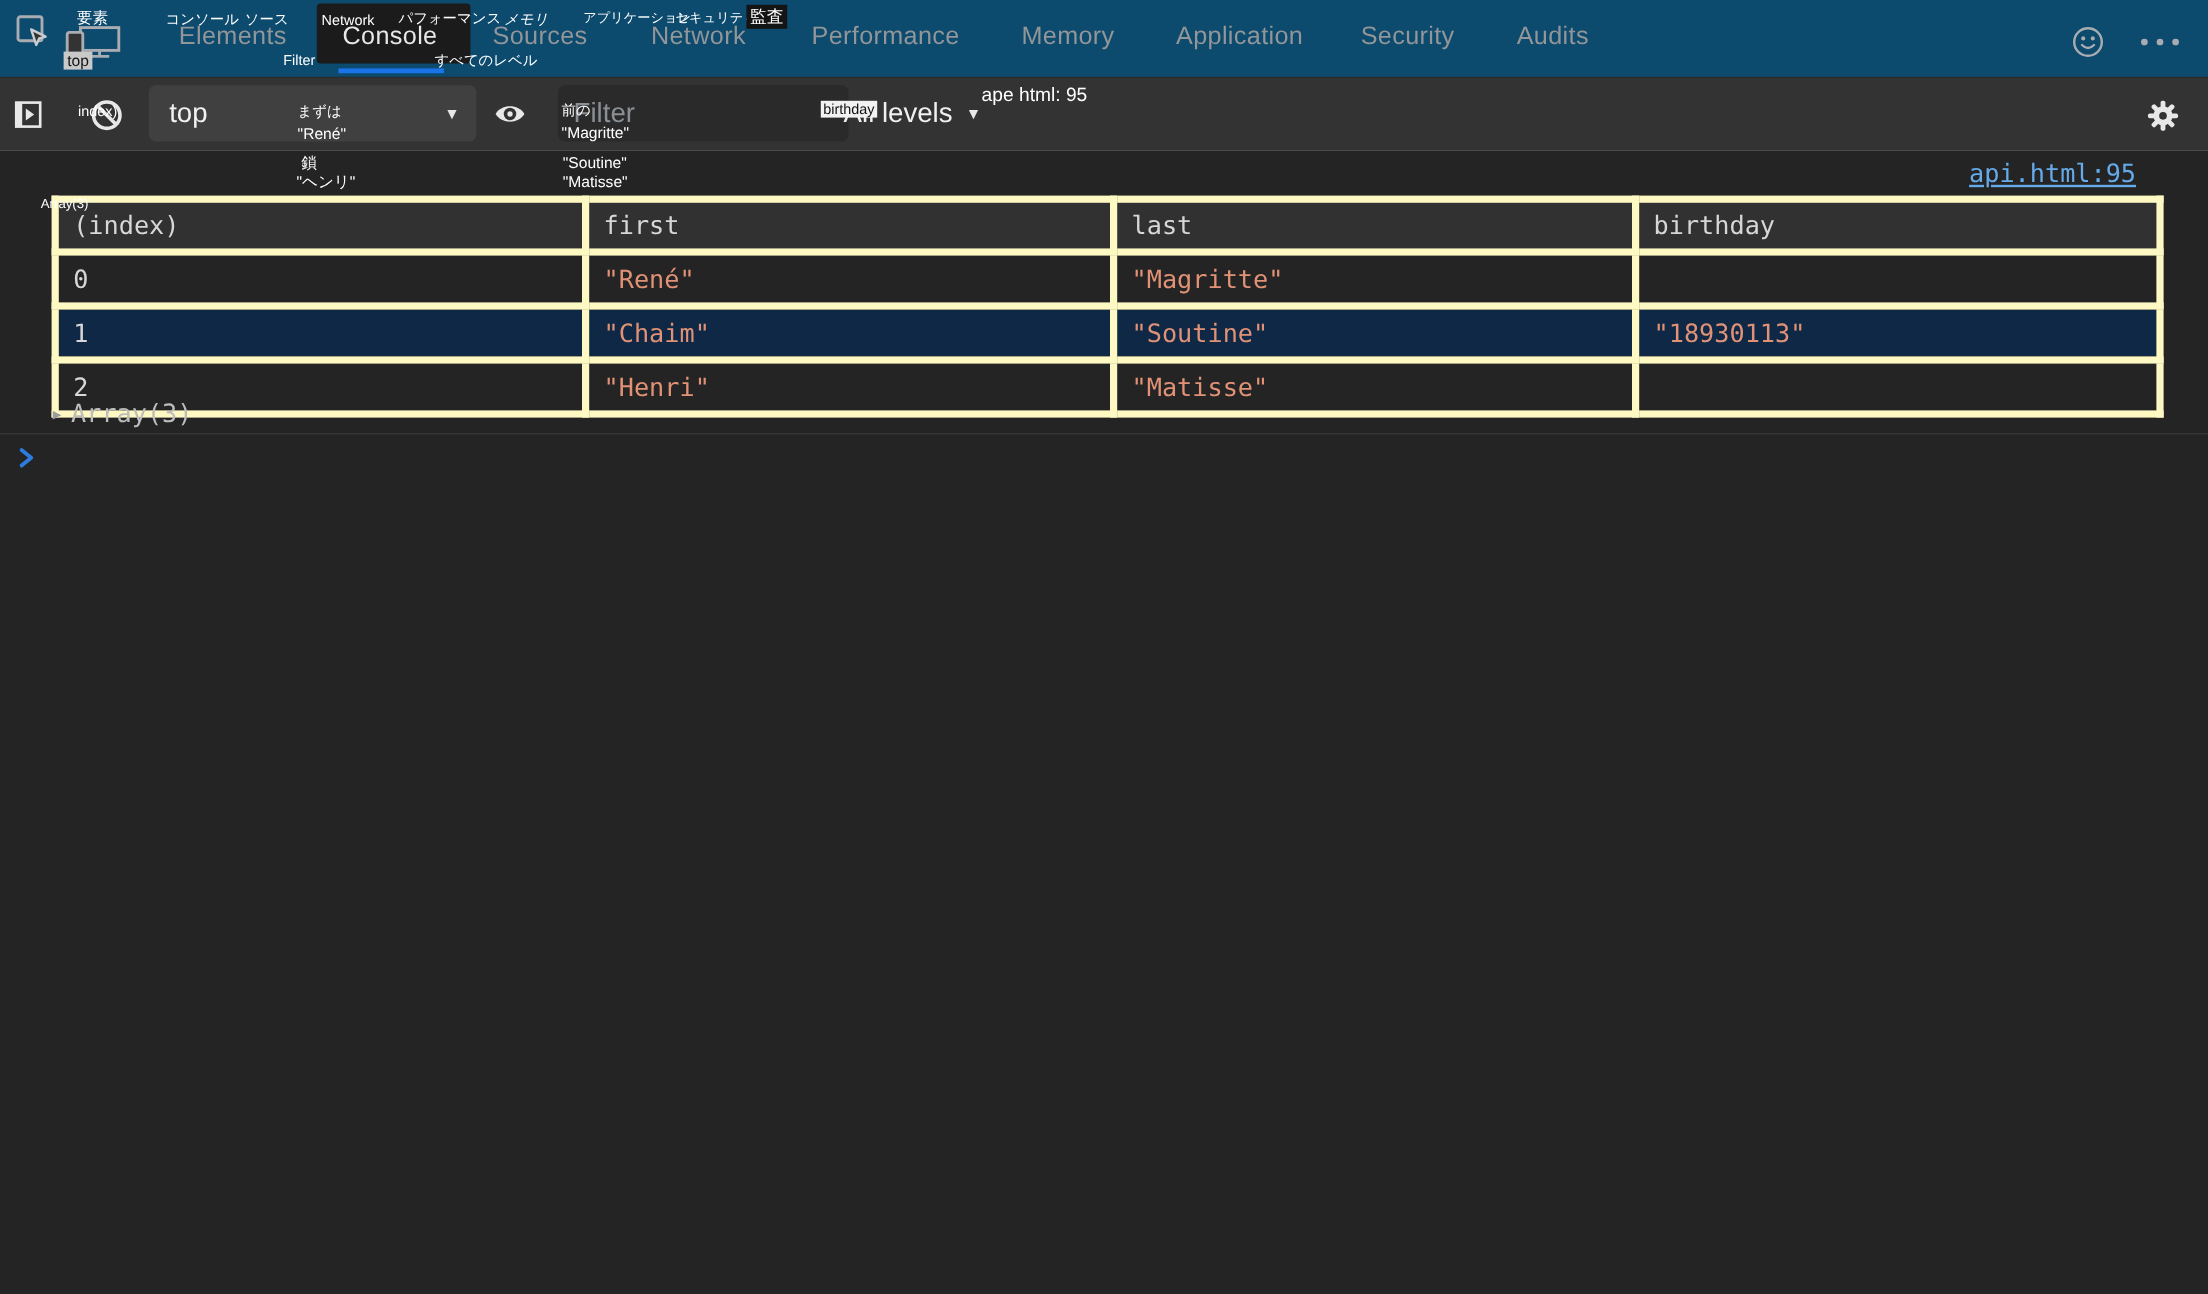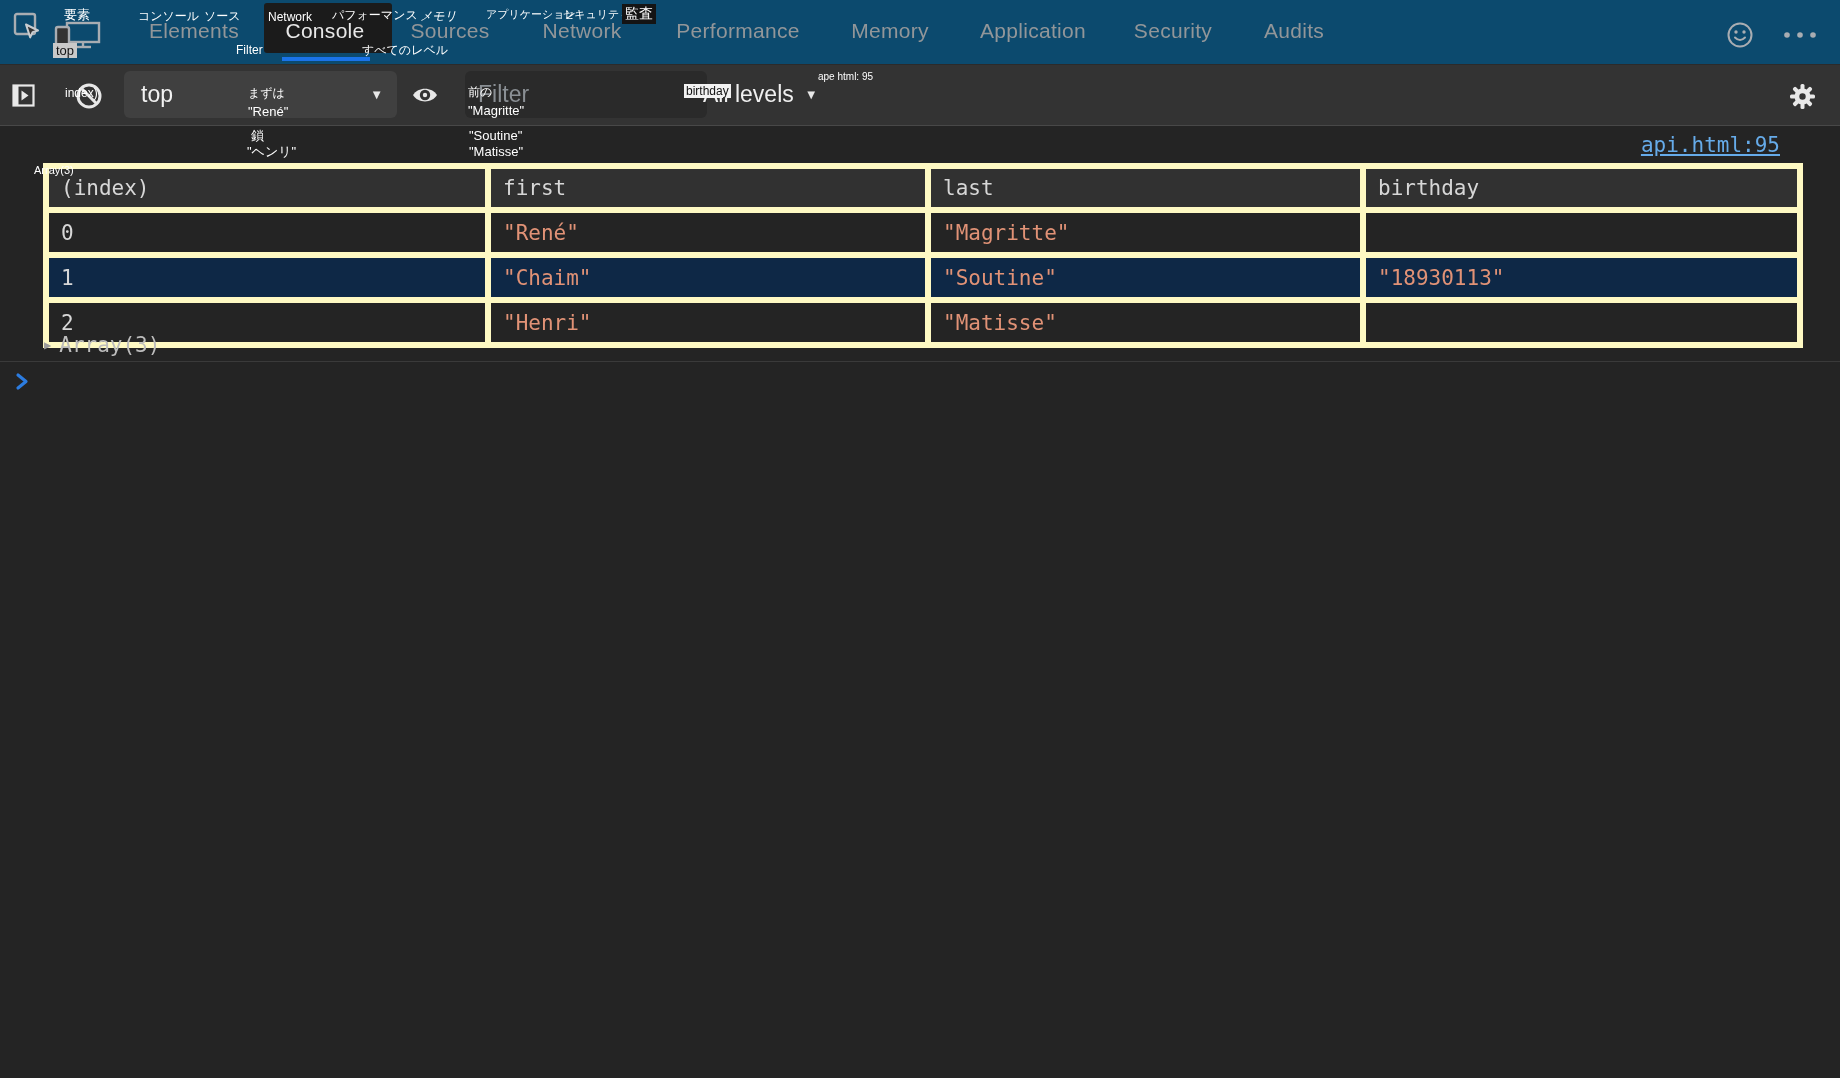--- a/index.html
+++ b/index.html
@@ -148,21 +148,21 @@
       <input type="text" placeholder="Filter" style="">
       <span class="ov" style="left:3px;top:13px;font-size:12px;">前の</span>
       <span class="ov" style="left:3px;top:32px;font-size:13px;">"Magritte"</span>
     </div>
 
     <span id="birthday-chip">birthday</span>
     <div id="levels-select">
       <span class="val">All levels</span>
       <span class="dd-arrow">▼</span>
     </div>
-    <span class="ov" style="left:818px;top:6px;font-size:10px;">ape html: 95</span>
+    <span class="ov" style="left:818px;top:6px;font-size:16px;">ape html: 95</span>
 
     <span class="abs iconbtn" style="left:1789px;top:18px;">
       <svg width="27" height="27" viewBox="0 0 27 27">
         <g fill="#e8e8e8">
           <rect x="11.5" y="1" width="4" height="25" rx="1.5"></rect>
           <rect x="11.5" y="1" width="4" height="25" rx="1.5" transform="rotate(45 13.5 13.5)"></rect>
           <rect x="11.5" y="1" width="4" height="25" rx="1.5" transform="rotate(90 13.5 13.5)"></rect>
           <rect x="11.5" y="1" width="4" height="25" rx="1.5" transform="rotate(135 13.5 13.5)"></rect>
           <circle cx="13.5" cy="13.5" r="8"></circle>
         </g>

